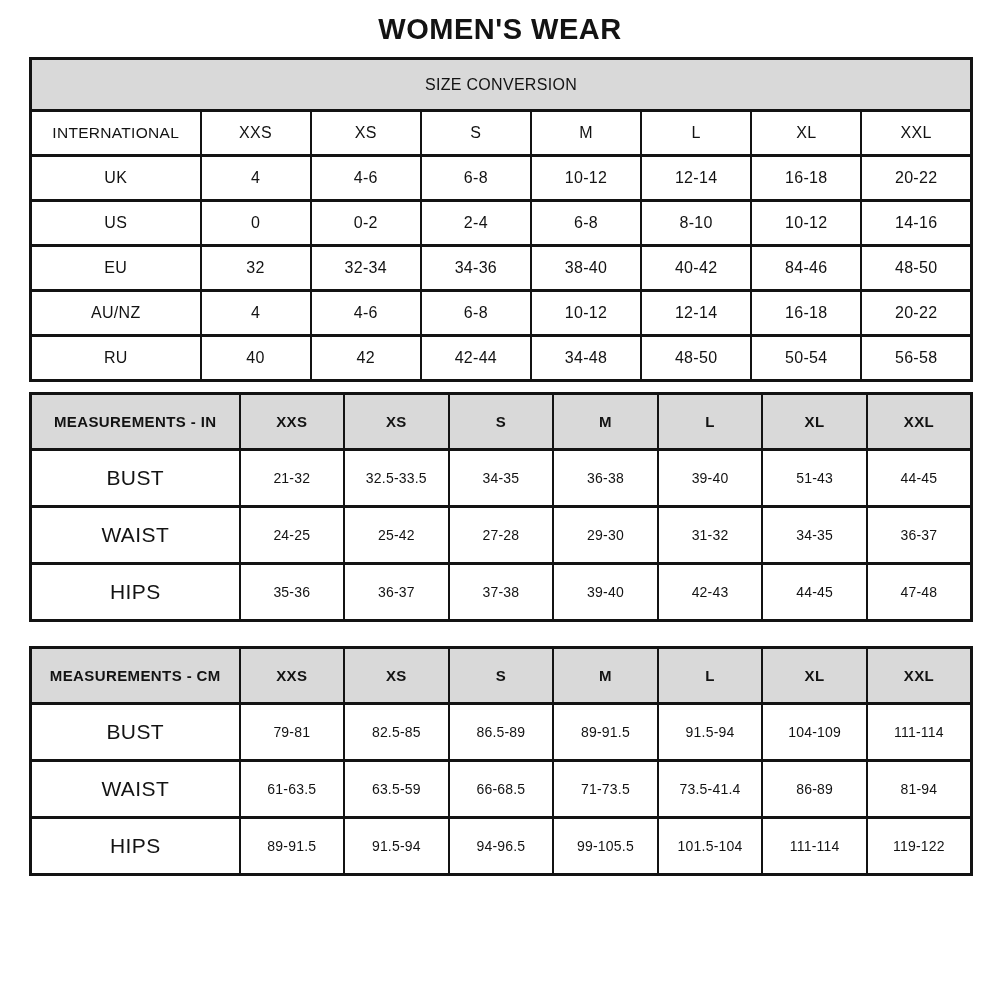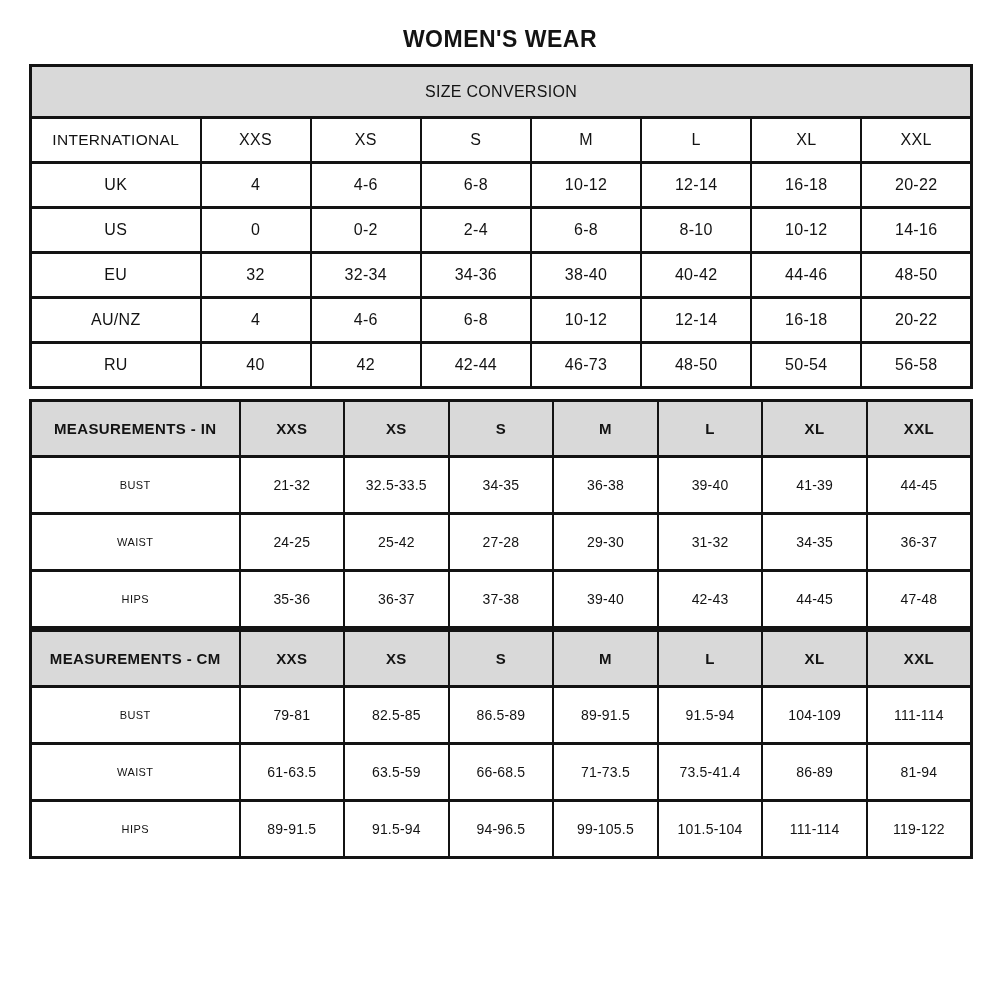--- a/index.html
+++ b/index.html
@@ -1,36 +1,36 @@
 <!DOCTYPE html>
 <html><head>
 <meta charset="utf-8">
 <style>
   *{box-sizing:border-box;margin:0;padding:0}
   html,body{width:1000px;height:1000px;background:#fff;overflow:hidden;
     font-family:"Liberation Sans",sans-serif;color:#131313;}
-  .title{text-align:center;padding-top:26px;font-size:23px;font-weight:700;letter-spacing:.5px;}
+  .title{text-align:center;padding-top:13px;font-size:29px;font-weight:700;letter-spacing:.5px;}
   table.tbl{border-collapse:collapse;table-layout:fixed;margin-left:29px;width:944px;
     border:3px solid #131313;}
   .tbl td{border:2px solid #131313;text-align:center;vertical-align:middle;
     overflow:hidden;white-space:nowrap;}
   .tbl tr{border-top:3px solid #131313;border-bottom:3px solid #131313;}
   .t1{margin-top:11px}
   .t2{margin-top:10px}
-  .t3{margin-top:0}
+  .t3{margin-top:24px}
   .c-label1{width:170px}
   .c-label2{width:209px}
   .banner{height:52px;background:#d9d9d9;font-weight:700;font-size:15px;letter-spacing:.8px;}
   .t1 tr.rw{height:45px}
   .t1 td{font-size:16px;font-weight:400;letter-spacing:.3px;margin-top:44px;}
   .t1 .corner1{font-size:15.5px;}
   .mh{height:56px;padding-left:43px;}
   .mh td{background:#d9d9d9;font-weight:700;font-size:15px;letter-spacing:.4px;}
   .t2 tr.rw,.t3 tr.rw{height:57px}
-  .rlabel{font-size:11px;font-weight:400;letter-spacing:.4px;}
+  .rlabel{font-size:21px;font-weight:400;letter-spacing:.4px;}
   .mval{font-size:14px;font-weight:400;letter-spacing:.2px;}
 </style>
 </head>
 <body>
 
 <div class="page">
 
   <h1 class="title">WOMEN'S WEAR</h1>
 
   <table class="tbl t1">
@@ -72,39 +72,39 @@
           <td>10-12</td>
           <td>14-16</td>
         </tr>
       <tr class="rw">
         <td>EU</td>
       <td>32</td>
           <td>32-34</td>
           <td>34-36</td>
           <td>38-40</td>
           <td>40-42</td>
-          <td>44-46</td>
+          <td>84-46</td>
           <td>48-50</td>
         </tr>
       <tr class="rw">
         <td>AU/NZ</td>
       <td>4</td>
           <td>4-6</td>
           <td>6-8</td>
           <td>10-12</td>
           <td>12-14</td>
           <td>16-18</td>
           <td>20-22</td>
         </tr>
       <tr class="rw">
         <td>RU</td>
       <td>40</td>
           <td>42</td>
           <td>42-44</td>
-          <td>46-73</td>
+          <td>34-48</td>
           <td>48-50</td>
           <td>50-54</td>
           <td>56-58</td>
         </tr>
     </tbody>
   </table>
 
   <table class="tbl t2">
     <colgroup>
         <col class="c-label2">
@@ -121,21 +121,21 @@
           <td>XL</td>
           <td>XXL</td>
         </tr>
       <tr class="rw">
         <td class="rlabel">BUST</td>
       <td class="mval">21-32</td>
           <td class="mval">32.5-33.5</td>
           <td class="mval">34-35</td>
           <td class="mval">36-38</td>
           <td class="mval">39-40</td>
-          <td class="mval">41-39</td>
+          <td class="mval">51-43</td>
           <td class="mval">44-45</td>
         </tr>
       <tr class="rw">
         <td class="rlabel">WAIST</td>
       <td class="mval">24-25</td>
           <td class="mval">25-42</td>
           <td class="mval">27-28</td>
           <td class="mval">29-30</td>
           <td class="mval">31-32</td>
           <td class="mval">34-35</td>

